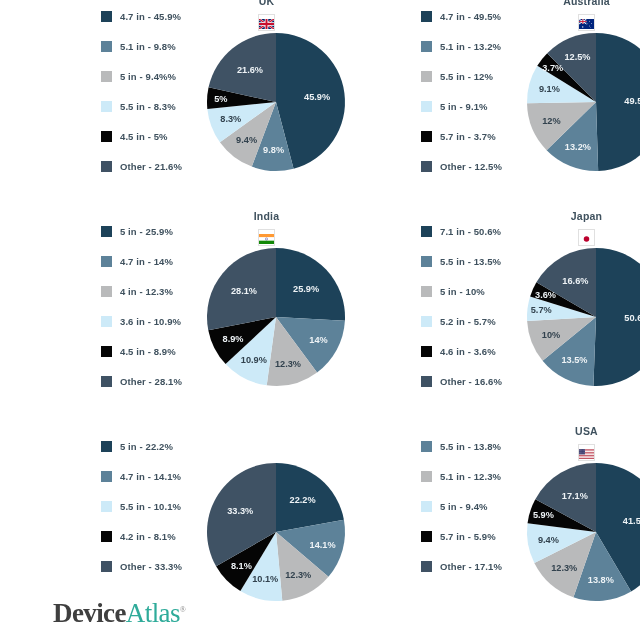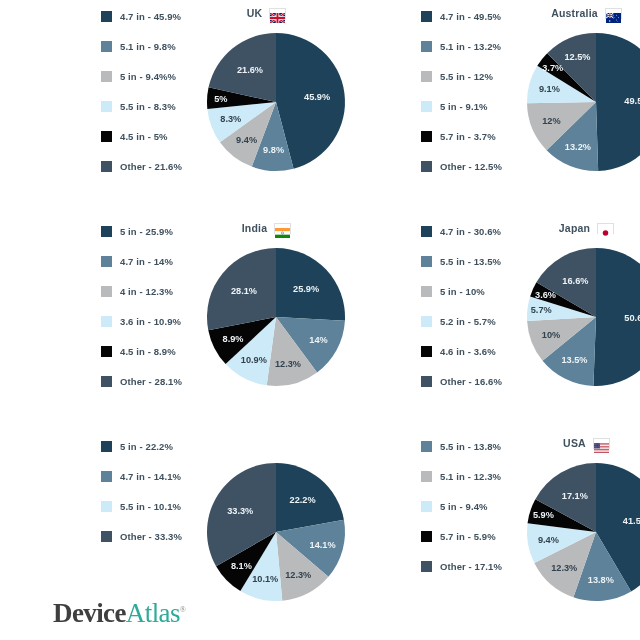--- a/index.html
+++ b/index.html
@@ -60,20 +60,21 @@
   .chart-head {
     position: absolute;
     top: 5px;
     left: 130px;
     width: 185px;
     display: flex;
     align-items: center;
     justify-content: center;
     gap: 7px;
     height: 16px;
+    flex-direction: column;
   }
   .chart-title {
     font-size: 10.5px;
     font-weight: bold;
     color: #3f515e;
     letter-spacing: 0.2px;
   }
   .flag {
     width: 17px;
     height: 11px;
@@ -287,21 +288,21 @@
           <text class="slice-label" x="57.8" y="122.9" fill="#32424e" text-anchor="middle" dominant-baseline="central">10.9%</text>
           <text class="slice-label" x="37.0" y="102.0" fill="#eef3f6" text-anchor="middle" dominant-baseline="central">8.9%</text>
           <text class="slice-label" x="48.0" y="53.7" fill="#eef3f6" text-anchor="middle" dominant-baseline="central">28.1%</text>
         </svg>
       </div>
     </div>
     <div class="panel" style="left: 320px; top: 215px;">
       <div class="legend">
         <div class="legend-row">
           <span class="legend-swatch" style="background: rgb(29, 66, 89);"></span>
-          <span class="legend-label">4.7 in - 30.6%</span>
+          <span class="legend-label">7.1 in - 50.6%</span>
         </div>
         <div class="legend-row">
           <span class="legend-swatch" style="background: rgb(93, 130, 153);"></span>
           <span class="legend-label">5.5 in - 13.5%</span>
         </div>
         <div class="legend-row">
           <span class="legend-swatch" style="background: rgb(185, 186, 187);"></span>
           <span class="legend-label">5 in - 10%</span>
         </div>
         <div class="legend-row">
@@ -347,20 +348,24 @@
           <span class="legend-swatch" style="background: rgb(29, 66, 89);"></span>
           <span class="legend-label">5 in - 22.2%</span>
         </div>
         <div class="legend-row">
           <span class="legend-swatch" style="background: rgb(93, 130, 153);"></span>
           <span class="legend-label">4.7 in - 14.1%</span>
         </div>
         <div class="legend-row">
           <span class="legend-swatch" style="background: rgb(205, 234, 248);"></span>
           <span class="legend-label">5.5 in - 10.1%</span>
+        </div>
+        <div class="legend-row">
+          <span class="legend-swatch" style="background: rgb(5, 5, 5);"></span>
+          <span class="legend-label">4.2 in - 8.1%</span>
         </div>
         <div class="legend-row">
           <span class="legend-swatch" style="background: rgb(63, 82, 100);"></span>
           <span class="legend-label">Other - 33.3%</span>
         </div>
       </div>
       <div class="pie-wrap">
         <svg class="pie-svg" viewBox="0 0 160 160" xmlns="http://www.w3.org/2000/svg">
           <path d="M80,80 L80.00,11.00 A69,69 0 0 1 147.92,67.83 Z" fill="#1d4259"></path>
           <path d="M80,80 L147.92,67.83 A69,69 0 0 1 132.43,124.86 Z" fill="#5d8299"></path>

